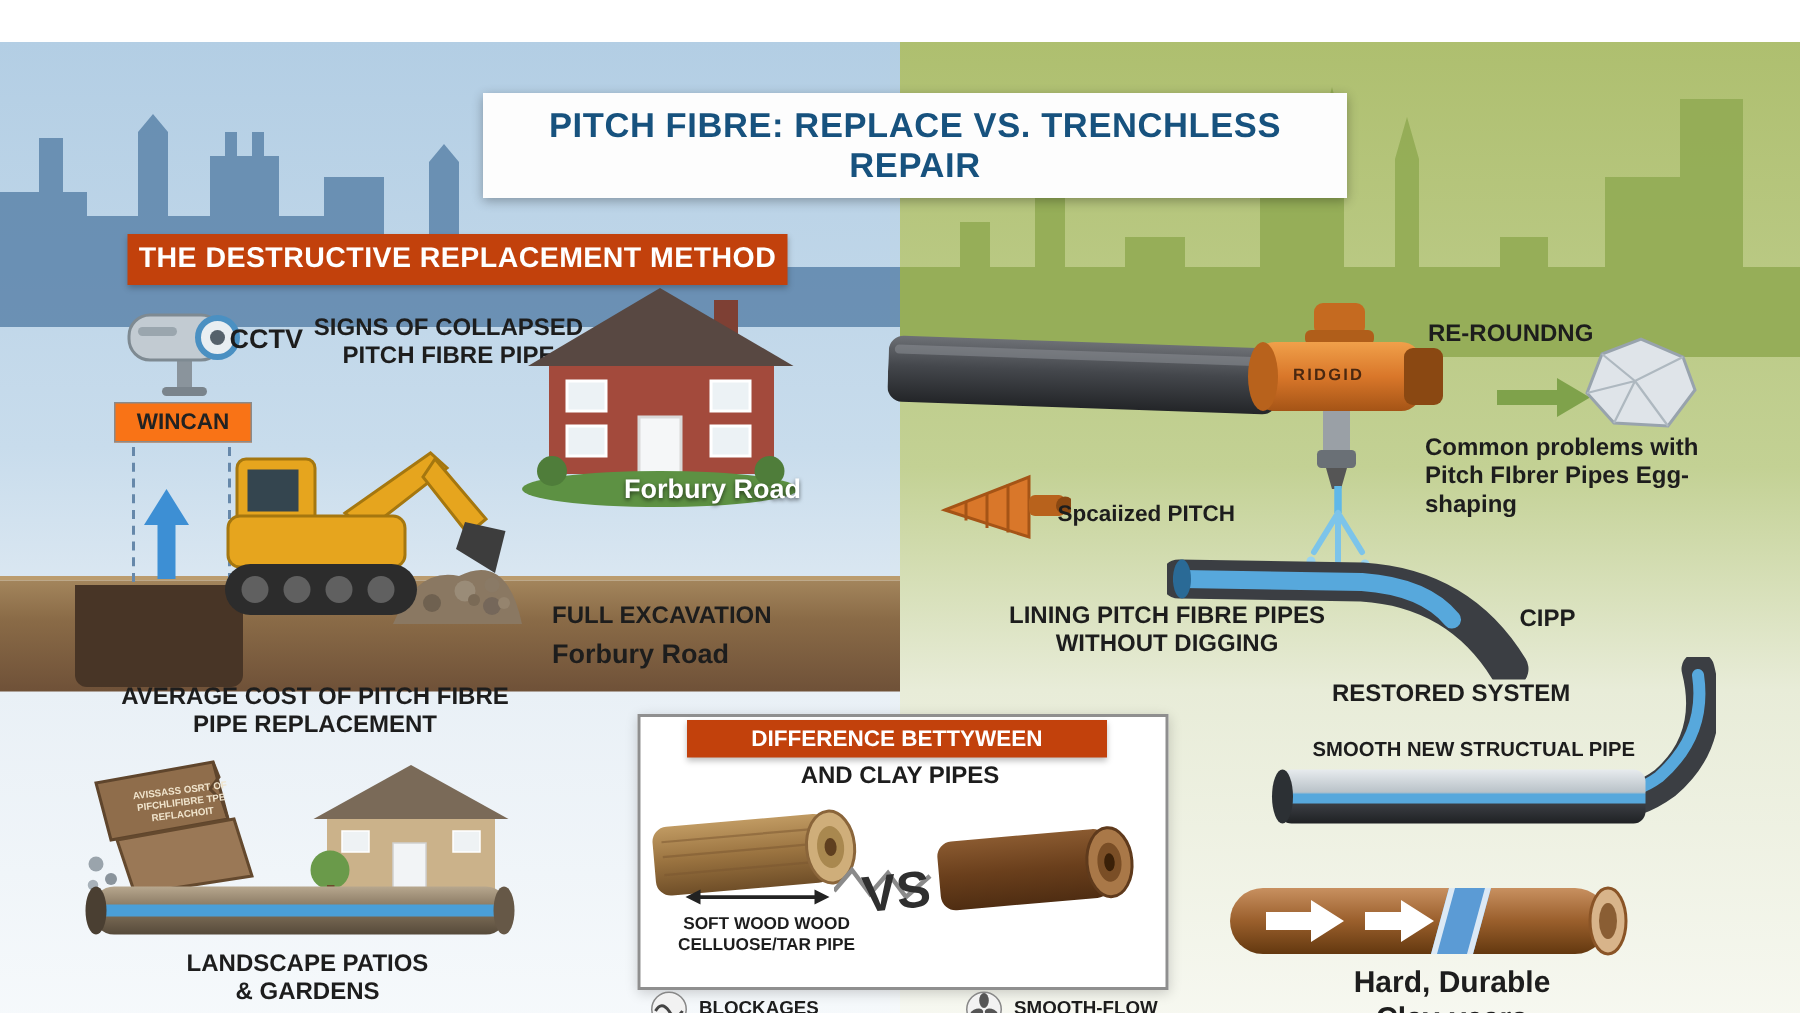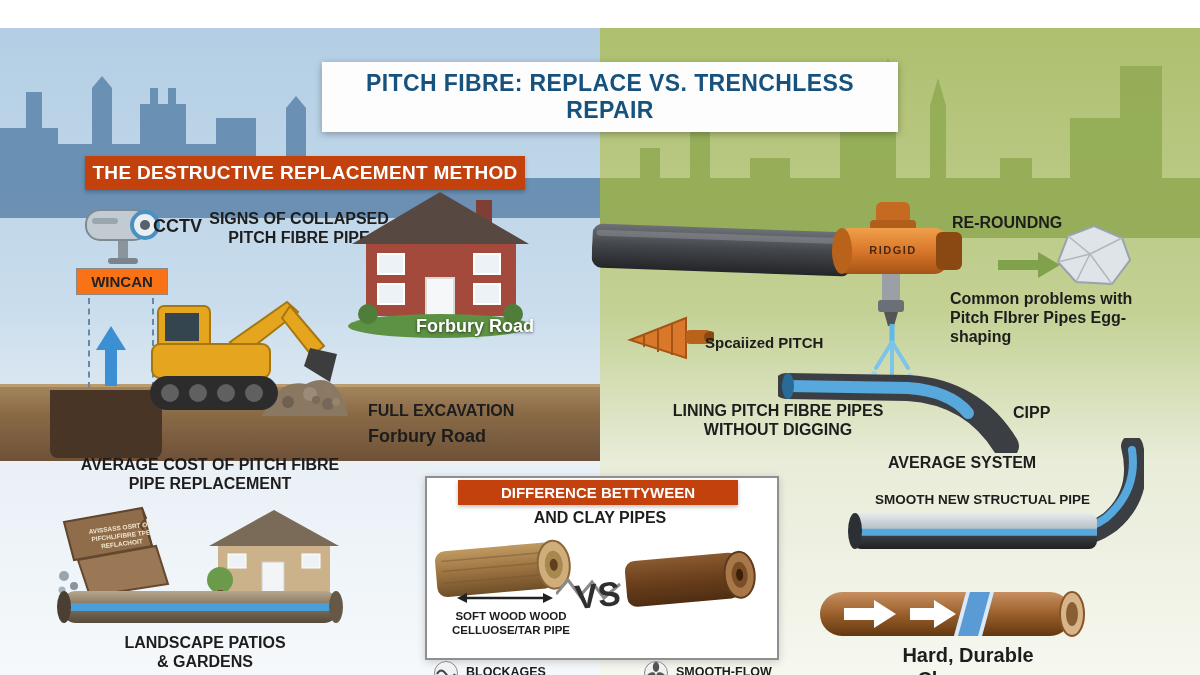--- a/index.html
+++ b/index.html
@@ -26,21 +26,21 @@
     text-align:center;font-size:15px;padding:4px 0;}
   .dash-v{border-left:2px dashed #6688aa;width:0;}
   .arrow-up-head{width:0;height:0;border-left:15px solid transparent;
     border-right:15px solid transparent;border-bottom:24px solid #3d8fd4;}
   .arrow-up-stem{width:12px;height:36px;background:#3d8fd4;margin-left:9px;}
   .white-lbl{font-weight:bold;color:#ffffff;text-shadow:0 1px 3px rgba(0,0,0,.6);}
   .cmp-box{background:#ffffff;border:2px solid #8f8f8f;box-shadow:0 2px 8px rgba(0,0,0,.18);}
   .vs{font-size:34px;font-weight:bold;color:#2f2f2f;transform:rotate(-6deg);}
   .tiny-garble{font-size:6.5px;font-weight:bold;color:#f0e4cc;line-height:1.25;
     transform:rotate(-7deg);text-align:center;}
-  .brand{font-size:11px;font-weight:bold;color:#4a2810;letter-spacing:1.5px;text-align:center;}
+  .brand{font-size:11px;font-weight:bold;color:#4a2810;letter-spacing:1.5px;}
 </style>
 </head>
 <body>
 
 <div class="canvas">
 
   <div class="abs left-bg"></div>
   <div class="abs right-bg"></div>
 
   <svg class="abs" style="left:0;top:18px;" width="600" height="172">
@@ -267,21 +267,21 @@
   </svg>
 
   <svg class="abs" style="left:778px;top:330px;" width="255" height="95">
     <path d="M8,28 L130,30 Q195,34 228,88" stroke="#3b3e43" stroke-width="26" fill="none" stroke-linecap="round"></path>
     <path d="M10,28 L130,30 Q172,33 190,55" stroke="#57a8dc" stroke-width="12" fill="none" stroke-linecap="round"></path>
     <ellipse cx="10" cy="28" rx="6" ry="13" fill="#2a6a96"></ellipse>
   </svg>
   <div class="abs lbl ctr" style="left:668px;top:374px;width:220px;font-size:16px;">LINING PITCH FIBRE PIPES WITHOUT DIGGING</div>
   <div class="abs lbl" style="left:1013px;top:376px;font-size:16px;">CIPP</div>
 
-  <div class="abs lbl" style="left:888px;top:426px;font-size:16px;">AVERAGE SYSTEM</div>
+  <div class="abs lbl" style="left:888px;top:426px;font-size:16px;">RESTORED SYSTEM</div>
   <svg class="abs" style="left:1032px;top:410px;" width="112" height="110">
     <path d="M100,8 Q112,55 78,84 Q48,106 16,92" stroke="#3b3e43" stroke-width="22" fill="none" stroke-linecap="round"></path>
     <path d="M100,12 Q106,52 74,80 Q52,96 26,88" stroke="#57a8dc" stroke-width="8" fill="none" stroke-linecap="round"></path>
   </svg>
 
   <div class="abs lbl" style="left:875px;top:464px;font-size:13.5px;">SMOOTH NEW STRUCTUAL PIPE</div>
   <svg class="abs" style="left:843px;top:481px;" width="258" height="44">
     <defs>
         <linearGradient id="gsp" x1="0" y1="0" x2="0" y2="1">
       <stop offset="0" stop-color="#e7ebee"></stop>

